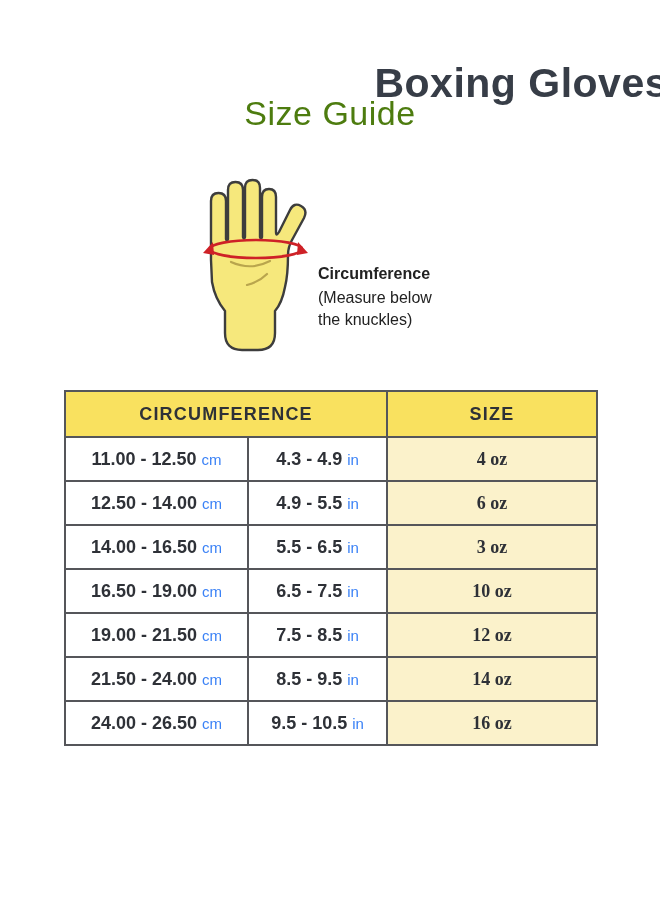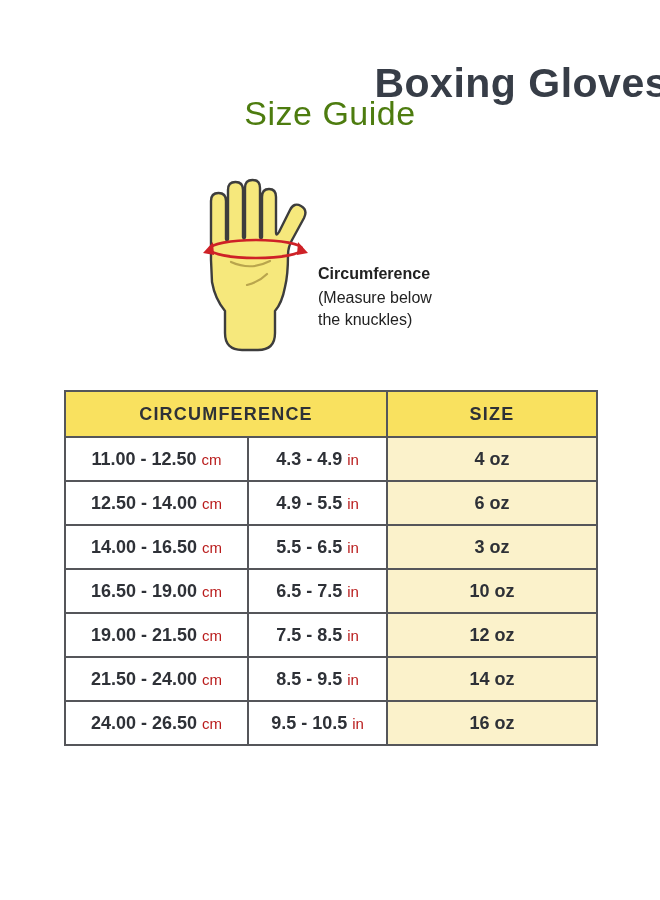--- a/index.html
+++ b/index.html
@@ -79,23 +79,24 @@
   }
   table.size-table td {
     height: 42px;
     background: #ffffff;
     font-size: 18px;
     color: #2E3137;
   }
   table.size-table td.oz-cell {
     background: #FBF2CB;
     font-weight: bold;
+    font-family: Liberation Serif, serif;
   }
   .range { font-weight: bold; }
-  .unit { font-weight: normal; font-size: 15px; color: #b91c1c; }
+  .unit { font-weight: normal; font-size: 15px; color: #3b82f6; }
 </style>
 </head>
 <body>
 
 <div class="page">
 
   <h1 class="page-title">Boxing Gloves</h1>
   <h2 class="page-subtitle">Size Guide</h2>
 
   <div class="hand-illo">

